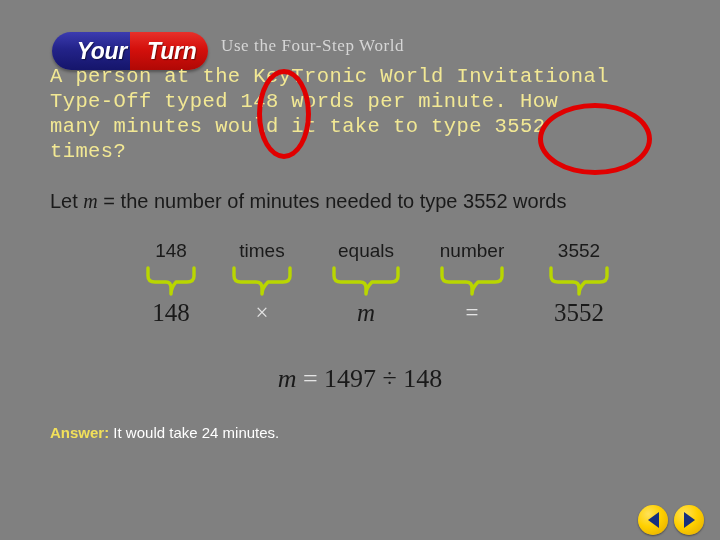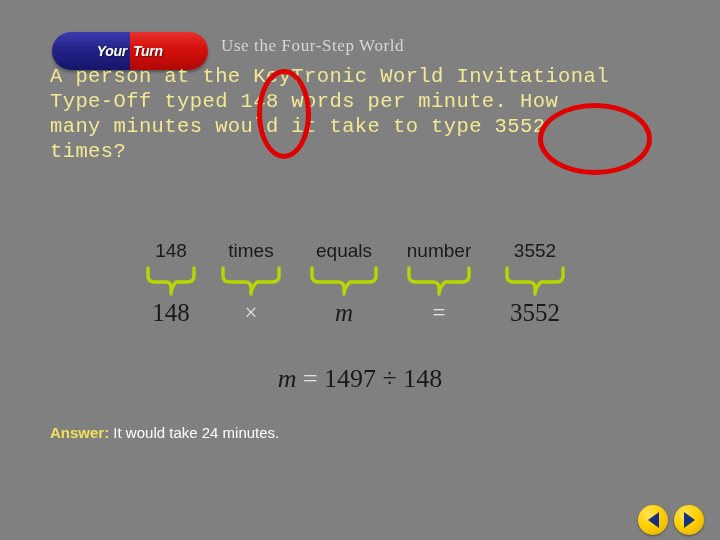--- a/index.html
+++ b/index.html
@@ -49,29 +49,29 @@
     justify-content: flex-end;
     padding-right: 3px;
     box-sizing: border-box;
   }
   .badge-half-right {
     flex: 0 0 50%;
     background: linear-gradient(to bottom, #e8302a 0%, #d4100c 45%, #b00805 100%);
     display: flex;
     align-items: center;
     justify-content: flex-start;
-    padding-left: 3px;
+    padding-left: 17px;
     box-sizing: border-box;
   }
   .badge-word {
     color: #ffffff;
     font-family: "Liberation Sans", sans-serif;
     font-weight: bold;
     font-style: italic;
-    font-size: 14px;
+    font-size: 23px;
     letter-spacing: -0.3px;
     line-height: 1;
     text-shadow: 1px 1px 1px rgba(0,0,0,0.45);
   }
 
   .header-title {
     position: absolute;
     left: 221px;
     top: 22px;
     font-family: "Liberation Serif", serif;
@@ -135,20 +135,21 @@
   
   .eq-table {
     position: absolute;
     left: 135px;
     top: 238px;
     width: 450px;
   }
   .eq-row {
     display: flex;
     width: 100%;
+    gap: 11px;
   }
   .eq-cell {
     flex: 1 1 0;
     text-align: center;
     position: relative;
   }
   .eq-cell.c1 { flex: 0 0 72px; }
   .eq-cell.c2 { flex: 0 0 88px; }
   .eq-cell.c3 { flex: 0 0 98px; }
   .eq-cell.c4 { flex: 0 0 92px; }
@@ -271,20 +272,21 @@
   </div>
 
   <div class="problem"><span>A person at the KeyTronic World Invitational</span>
 <span>Type-Off typed 148 words per minute. How</span>
 <span>many minutes would it take to type 3552</span>
 <span>times?</span></div>
 
   <div class="ellipse ellipse-148"></div>
   <div class="ellipse ellipse-3552"></div>
 
+  <div class="let-line"><span>Let </span><span class="var-italic">m</span><span> = the number of minutes needed to type 3552 words</span></div>
 
   <div class="eq-table">
 
     <div class="eq-row">
       <div class="eq-cell c1">
         <div class="eq-words">148</div>
       </div>
       <div class="eq-cell c2">
         <div class="eq-words">times</div>
       </div>

